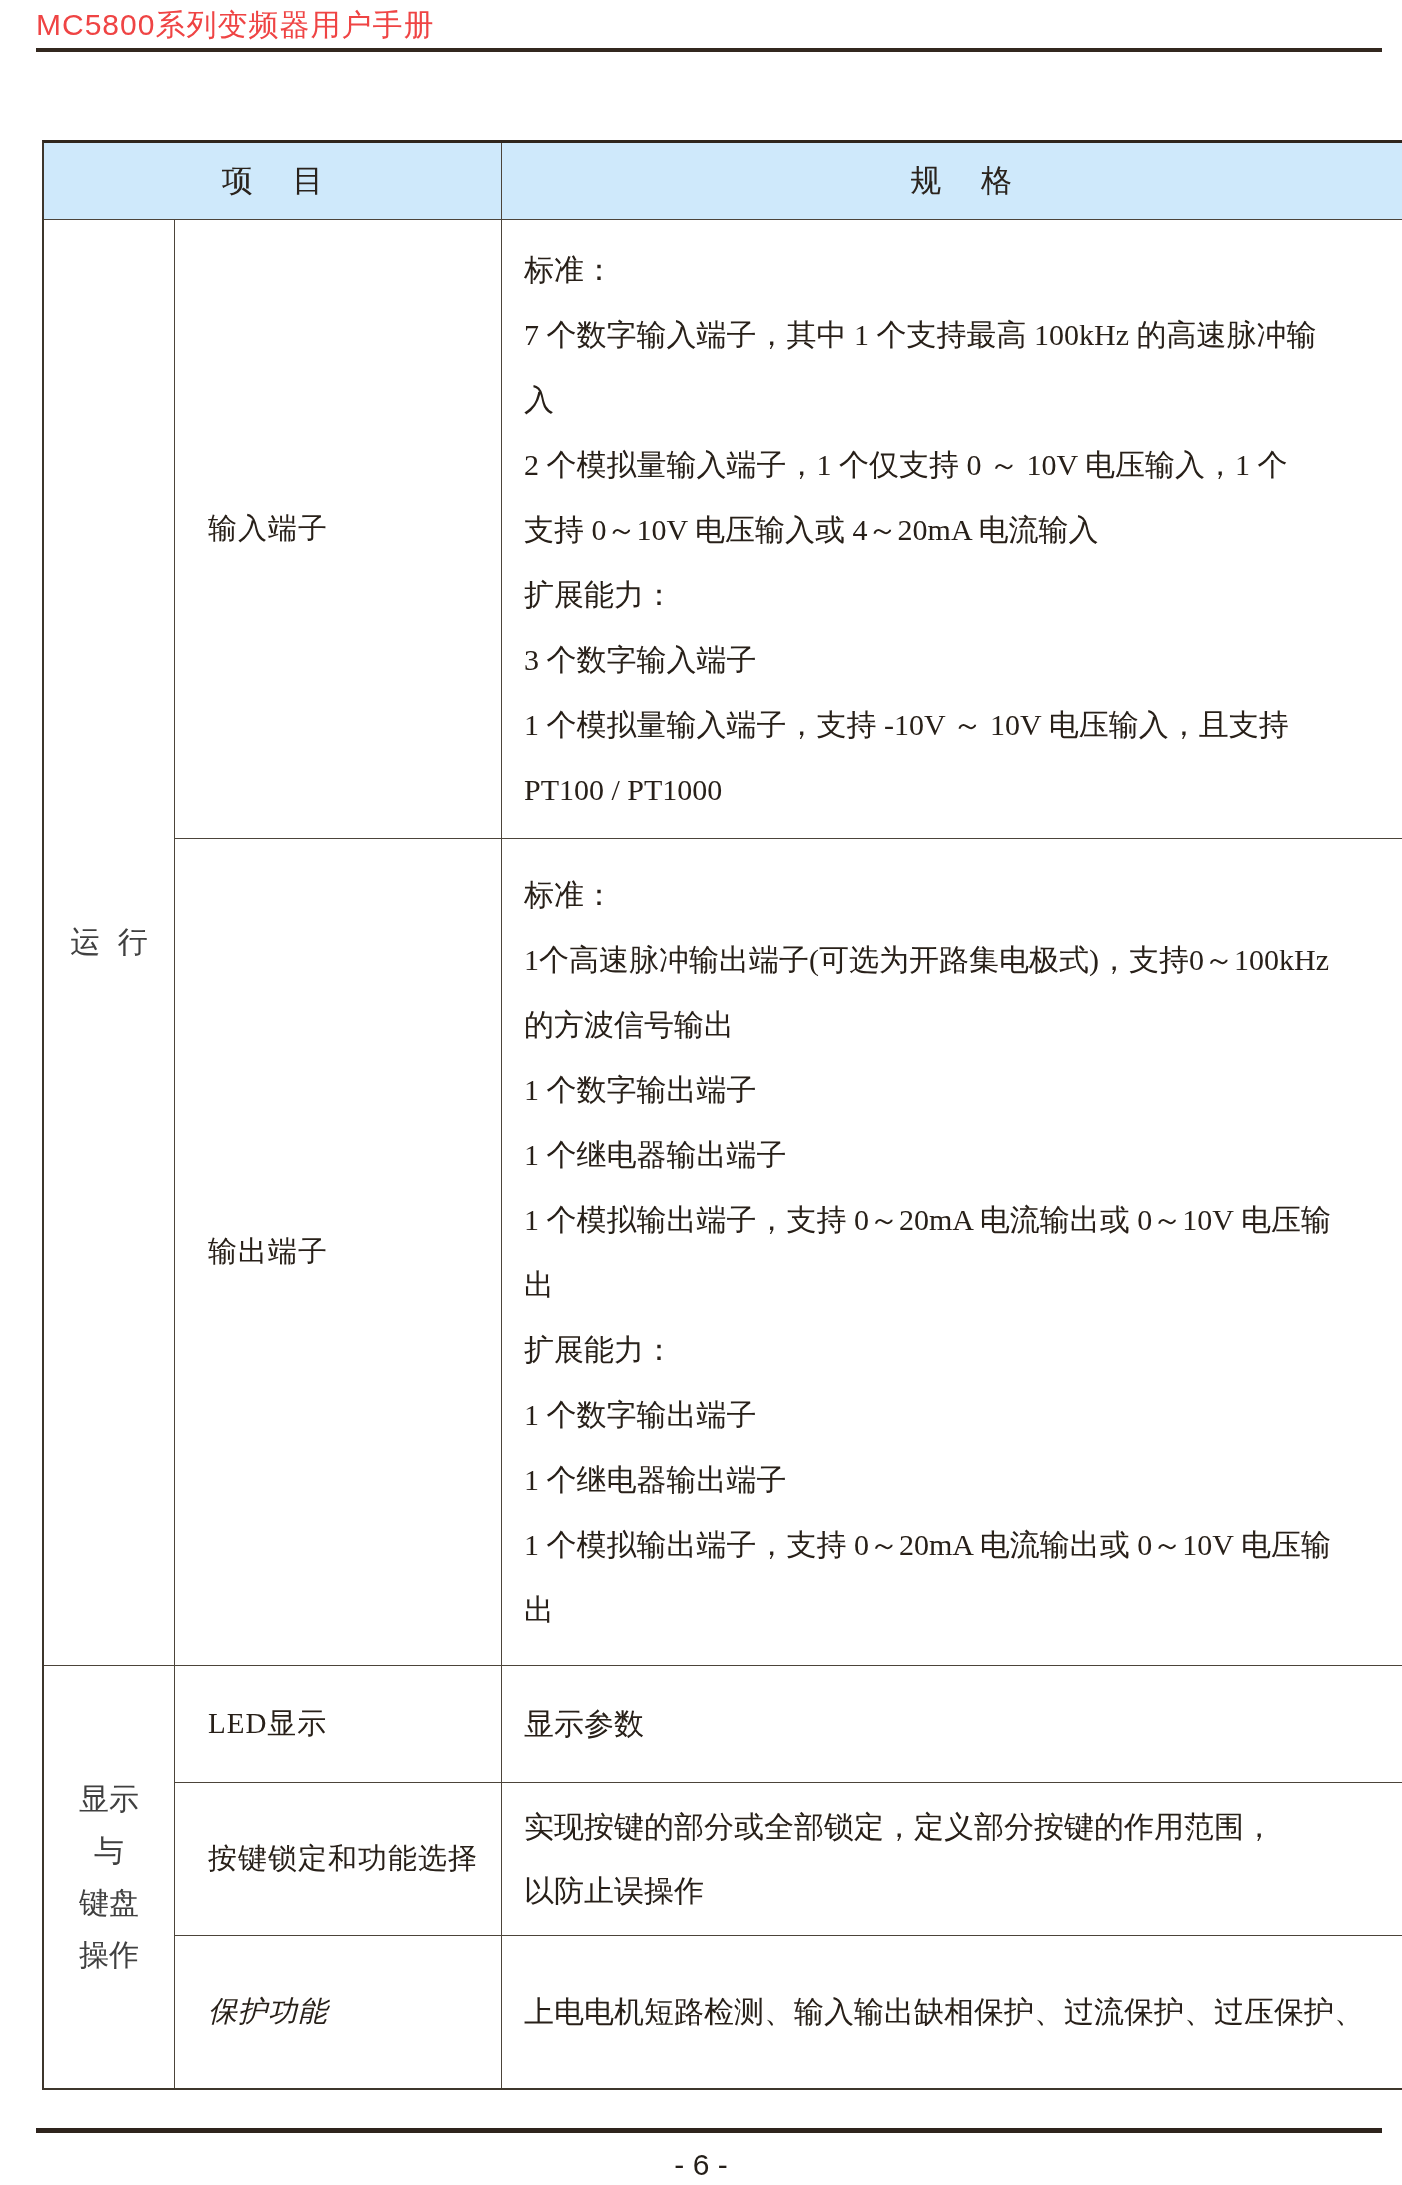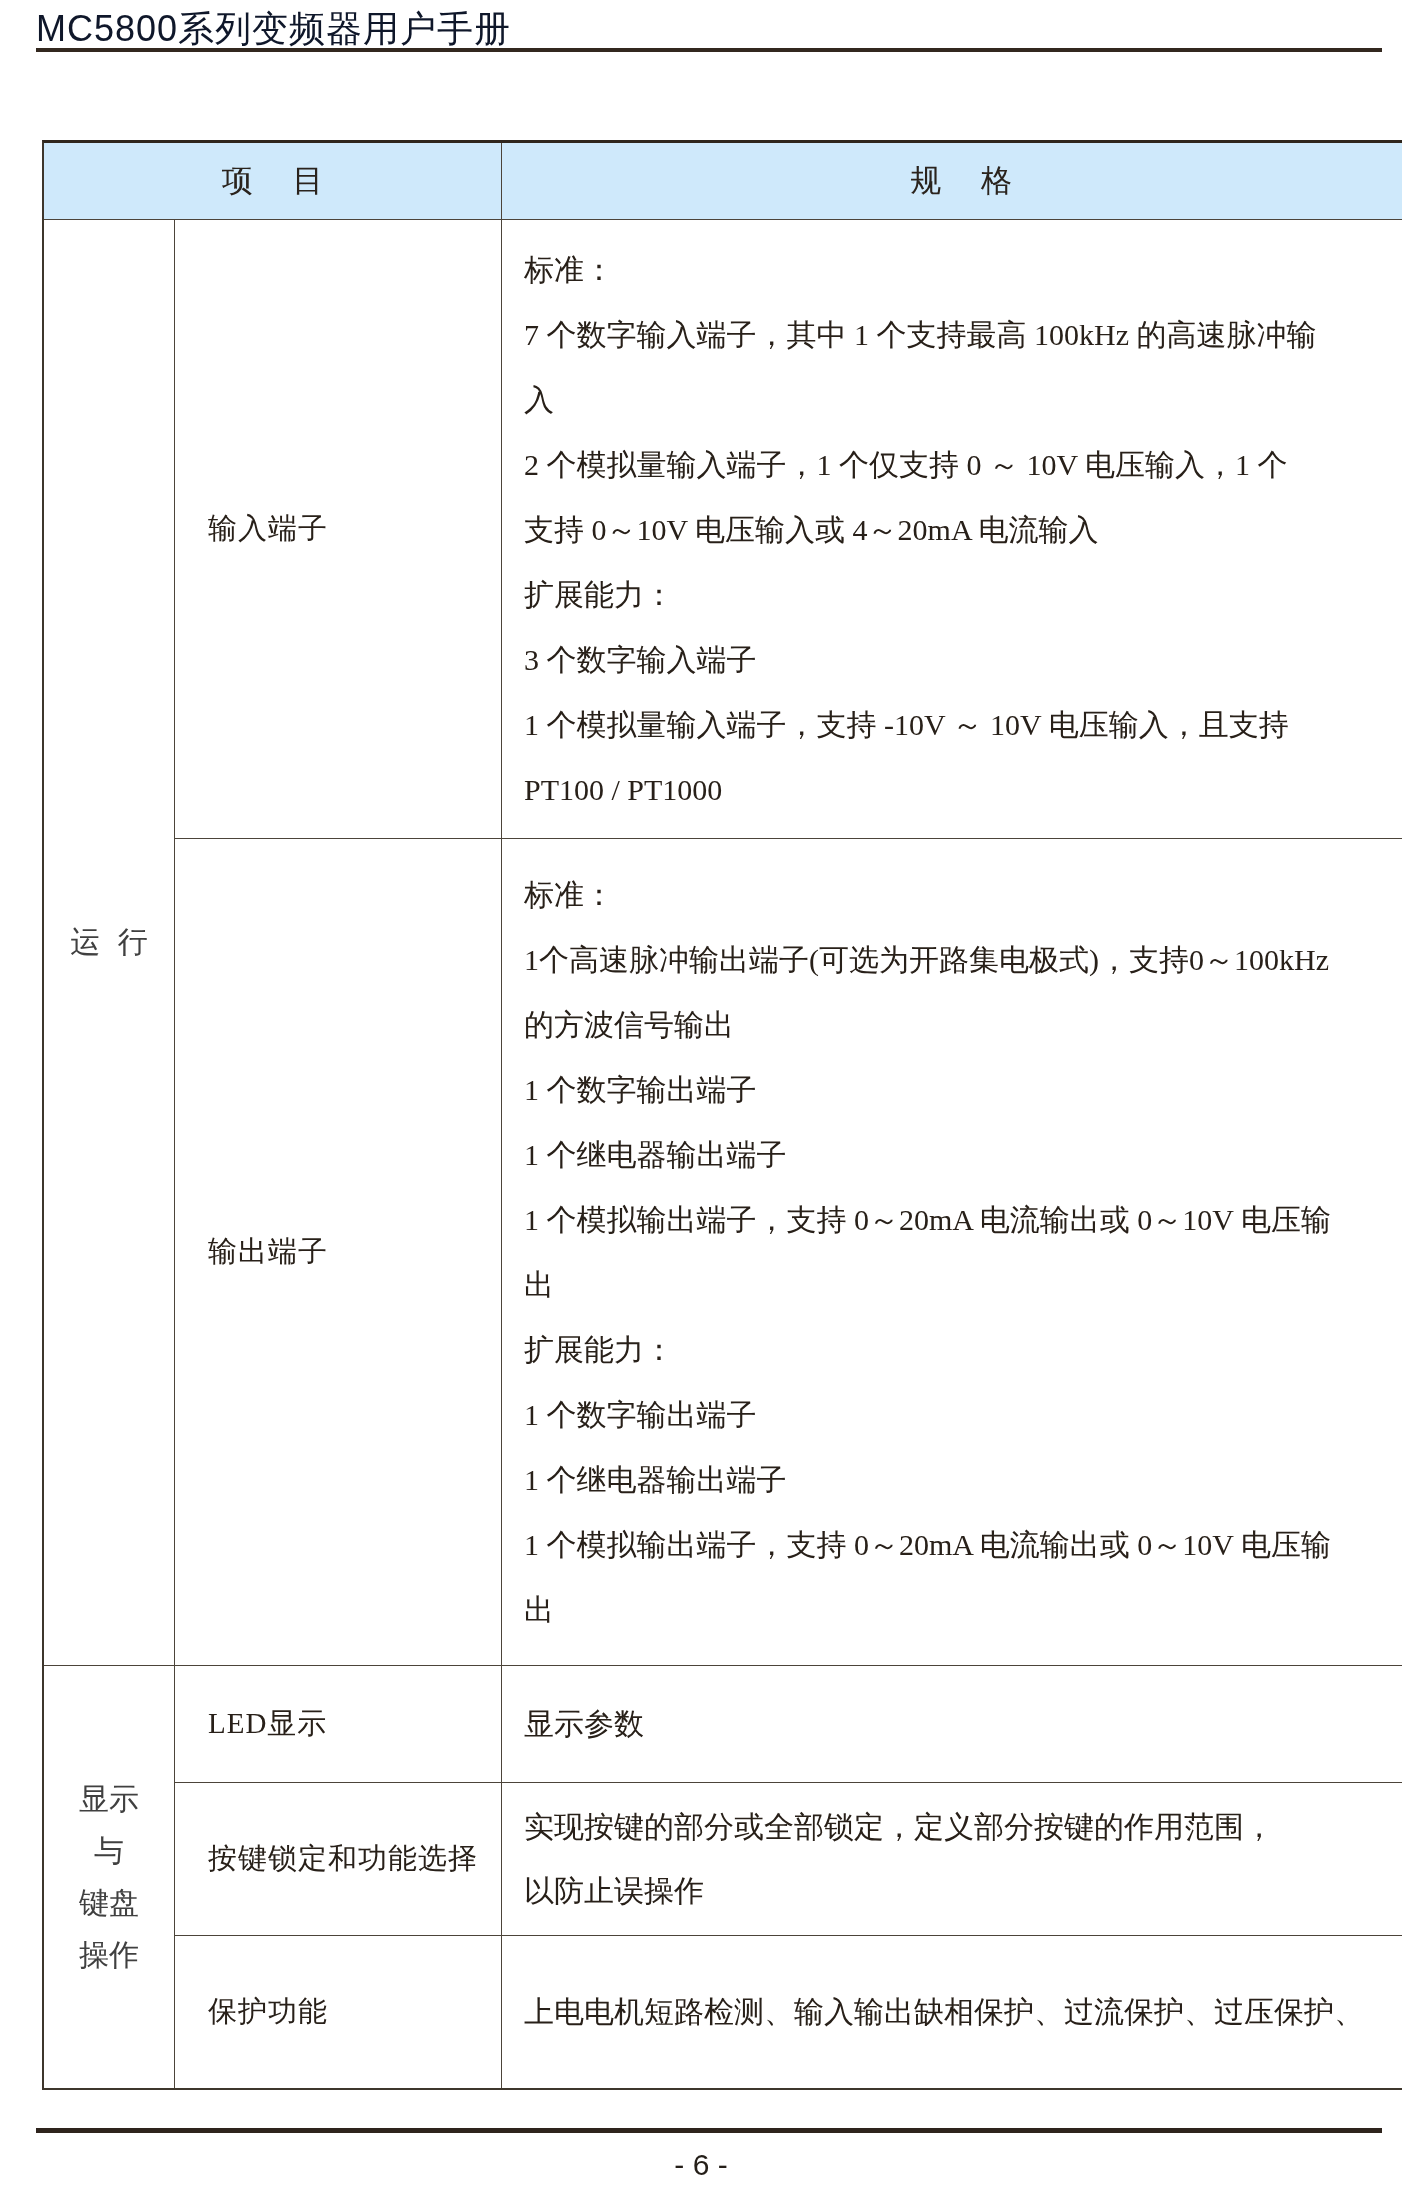--- a/index.html
+++ b/index.html
@@ -4,21 +4,21 @@
 <style>
   html,body{margin:0;padding:0;}
   body{
     width:1402px;height:2185px;position:relative;background:#ffffff;
     font-family:"Liberation Serif","DejaVu Serif",serif;color:#282019;
     overflow:hidden;
   }
   .page-title{
     position:absolute;left:36px;top:5px;
     font-family:"Liberation Sans","DejaVu Sans",sans-serif;
-    font-size:36px;letter-spacing:1px;color:#0f172a;white-space:nowrap;
+    font-size:30px;letter-spacing:1px;color:#ef4444;white-space:nowrap;
   }
   .title-rule{position:absolute;left:36px;top:48px;width:1346px;height:4px;background:#33281f;}
 
   .spec-table{
     position:absolute;left:42px;top:140px;width:1380px;box-sizing:border-box;
     display:grid;
     grid-template-columns:131px 327px 1fr;
     grid-template-rows:77px 619px 827px 117px 153px 152px;
     border:2px solid #3e362c;border-top:3px solid #2f261d;background:#fff;
   }
@@ -41,21 +41,21 @@
   .g-disp{grid-column:1;grid-row:4/7;white-space:pre-line;line-height:52px;}
 
   .item{
     display:flex;align-items:center;padding-left:33px;
     font-size:29px;letter-spacing:1px;white-space:nowrap;
   }
   .i-1{grid-column:2;grid-row:2;font-family:Liberation Mono, monospace;}
   .i-2{grid-column:2;grid-row:3;}
   .i-3{grid-column:2;grid-row:4;}
   .i-4{grid-column:2;grid-row:5;}
-  .i-5{grid-column:2;grid-row:6;}
+  .i-5{grid-column:2;grid-row:6;font-style:italic;}
 
   .spec{
     display:flex;flex-direction:column;justify-content:center;
     padding:4px 8px 4px 22px;font-size:30px;
   }
   .spec .line{line-height:65px;white-space:nowrap;}
   .spec-sm .line{line-height:64px;}
   .s-1{grid-column:3;grid-row:2;}
   .s-2{grid-column:3;grid-row:3;}
   .s-3{grid-column:3;grid-row:4;}

